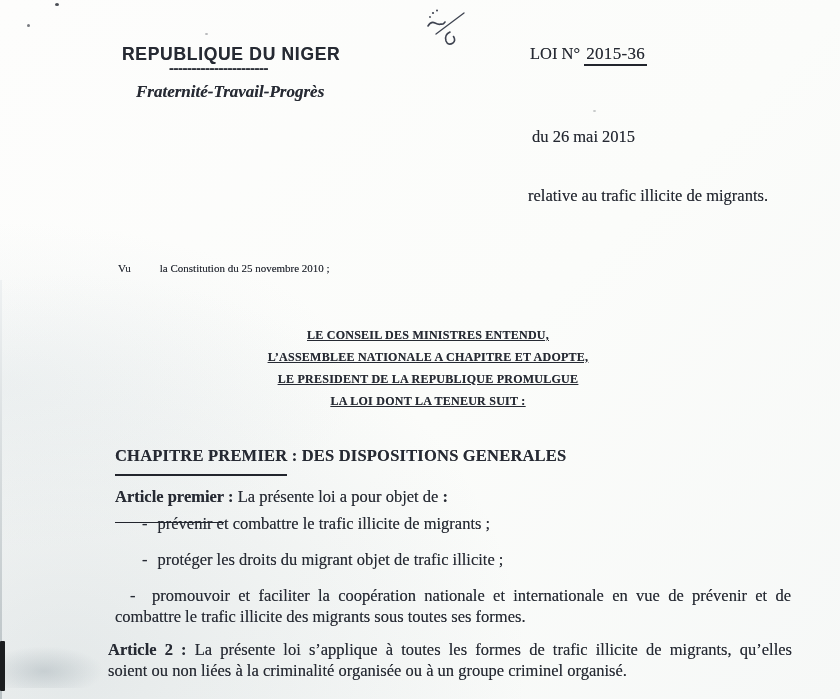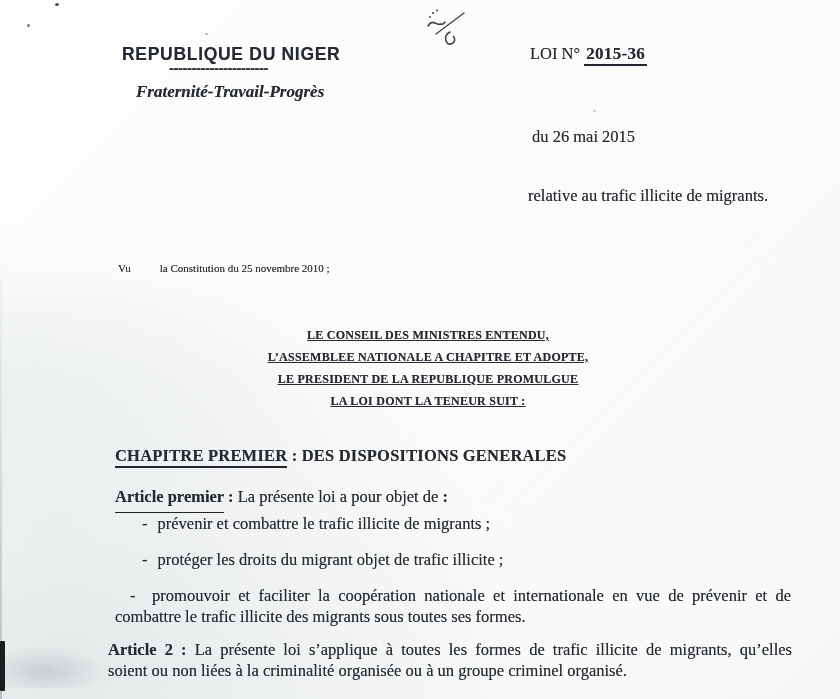--- a/index.html
+++ b/index.html
@@ -18,33 +18,33 @@
   .abs{position:absolute;white-space:nowrap;}
   .sans{font-family:"Liberation Sans", sans-serif;}
   .b{font-weight:bold;}
   .i{font-style:italic;}
 
   #country{left:122px;top:44px;font-size:17.5px;letter-spacing:0.7px;}
   #separator{left:169px;top:59px;font-size:15px;letter-spacing:-0.5px;color:#2c3038;}
   #motto{left:136px;top:82px;font-size:17px;}
 
   #loi-line{left:530px;top:44px;font-size:16.5px;}
-  .law-number{font-weight:bold;font-size:17px;border-bottom:2px solid #22252d;padding:0 2px 1px 2px;letter-spacing:0.3px;}
+  .law-number{font-weight:normal;font-size:17px;border-bottom:2px solid #22252d;padding:0 2px 1px 2px;letter-spacing:0.3px;}
   #date-line{left:532px;top:127px;font-size:16.5px;}
   #subject-line{left:528px;top:186px;font-size:16.5px;}
 
   #visa{left:118px;top:262px;font-size:11px;}
   #visa .visa-text{margin-left:29px;}
 
   #preamble{left:178px;top:324px;width:500px;text-align:center;
     font-weight:bold;font-size:12px;line-height:22px;letter-spacing:0.25px;white-space:nowrap;text-decoration:underline;}
 
   #chapter{left:115px;top:446px;font-size:16.5px;font-weight:bold;letter-spacing:0.2px;}
-  .ul-2{border-bottom:2px solid #22252d;padding-bottom:1px;text-align:right;}
-  .ul-1{border-bottom:1.6px solid #22252d;padding-bottom:6px;}
+  .ul-2{border-bottom:2px solid #22252d;padding-bottom:9px;text-align:right;}
+  .ul-1{border-bottom:1.6px solid #22252d;padding-bottom:16px;}
 
   .body-txt{font-size:16.5px;}
   #article1-line{left:115px;top:487px;}
   #bullet1{left:142px;top:514px;}
   #bullet2{left:142px;top:550px;}
   .dash-gap{margin-left:10px;}
 
   .justify-line{white-space:normal;text-align:justify;overflow:hidden;height:22px;line-height:21px;}
   .justify-line::after{content:"";display:inline-block;width:100%;height:0;}
   #bullet3-l1{left:130px;top:585px;width:661px;}

